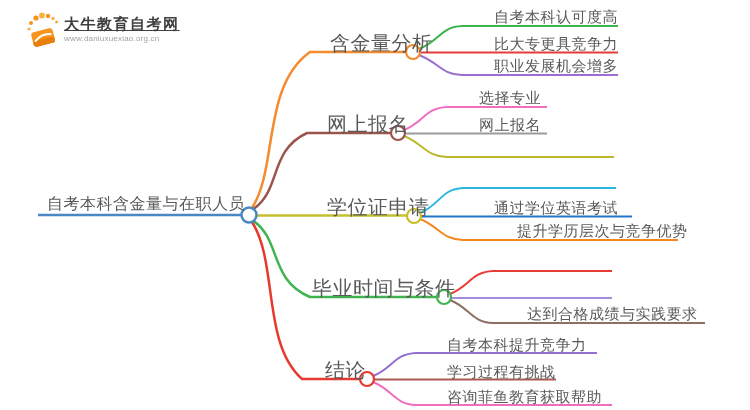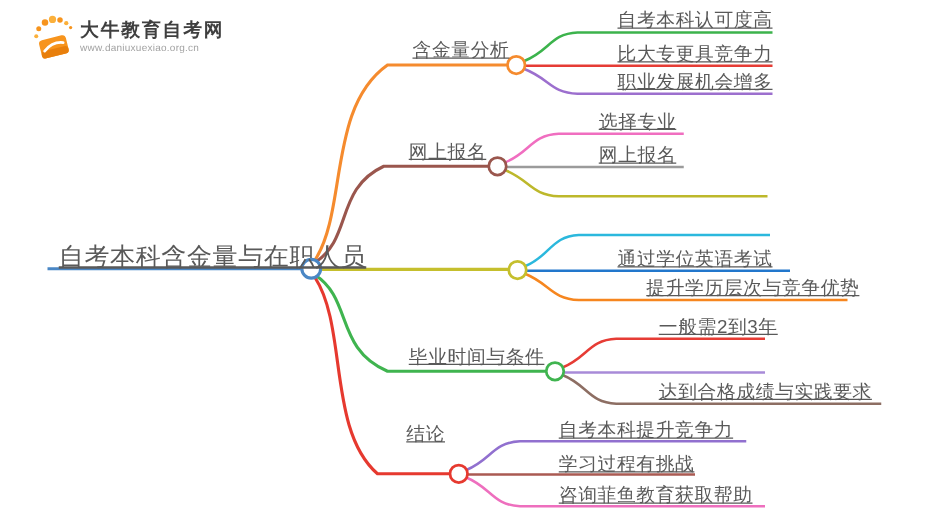--- a/index.html
+++ b/index.html
@@ -3,29 +3,29 @@
 <meta charset="utf-8">
 <style>
   html,body{margin:0;padding:0;background:#fff;}
   #stage{
     position:relative;width:750px;height:410px;background:#ffffff;overflow:hidden;
     font-family:"Liberation Sans","DejaVu Sans",sans-serif;
   }
   #wires{position:absolute;left:0;top:0;}
   .lbl{
     position:absolute;white-space:nowrap;color:#595959;line-height:1.05;
-    letter-spacing:0.5px;cursor:default;text-decoration:underline;
+    letter-spacing:0.5px;cursor:default;
   }
-  .root-lbl{font-size:20px;letter-spacing:0.5px;}
-  .branch-lbl{font-size:15px;}
+  .root-lbl{font-size:16px;letter-spacing:0.5px;}
+  .branch-lbl{font-size:20px;}
   .leaf-lbl{font-size:15px;}
   .logo{position:absolute;left:26px;top:10px;width:220px;height:42px;}
   .logo-title{
     position:absolute;left:38px;top:5px;font-size:15px;font-weight:bold;
-    color:#3f3f3f;letter-spacing:1.5px;white-space:nowrap;
+    color:#3f3f3f;letter-spacing:1.5px;white-space:nowrap;text-decoration:underline;
   }
   .logo-url{
     position:absolute;left:38px;top:24px;font-size:8px;color:#a2a2a2;
     letter-spacing:0.2px;white-space:nowrap;
   }
   .logo-ic{position:absolute;left:0;top:0;}
 </style>
 </head>
 <body>
 
@@ -87,33 +87,33 @@
     <circle cx="398" cy="133" r="7" fill="#fff" stroke-width="2.2" stroke="#9a564d"></circle>
     <circle cx="414" cy="216" r="7" fill="#fff" stroke-width="2.2" stroke="#c5bf2d"></circle>
     <circle cx="444" cy="297" r="7" fill="#fff" stroke-width="2.2" stroke="#3fb44f"></circle>
     <circle cx="367" cy="379" r="7" fill="#fff" stroke-width="2.2" stroke="#e6392f"></circle>
   </svg>
 
   <div class="lbl root-lbl" style="left:47px;top:196px">自考本科含金量与在职人员</div>
 
   <div class="lbl branch-lbl" style="left:330px;top:33px">含金量分析</div>
   <div class="lbl branch-lbl" style="left:327px;top:114px">网上报名</div>
-  <div class="lbl branch-lbl" style="left:327px;top:278px">毕业时间与条件</div>
-  <div class="lbl branch-lbl" style="left:325px;top:340px">结论</div>
+  <div class="lbl branch-lbl" style="left:327px;top:197px">学位证申请</div>
+  <div class="lbl branch-lbl" style="left:312px;top:278px">毕业时间与条件</div>
+  <div class="lbl branch-lbl" style="left:325px;top:360px">结论</div>
 
   <div class="lbl leaf-lbl" style="left:494px;top:9px">自考本科认可度高</div>
   <div class="lbl leaf-lbl" style="left:494px;top:36px">比大专更具竞争力</div>
   <div class="lbl leaf-lbl" style="left:494px;top:58px">职业发展机会增多</div>
 
   <div class="lbl leaf-lbl" style="left:479px;top:90px">选择专业</div>
   <div class="lbl leaf-lbl" style="left:479px;top:117px">网上报名</div>
 
   <div class="lbl leaf-lbl" style="left:494px;top:200px">通过学位英语考试</div>
   <div class="lbl leaf-lbl" style="left:517px;top:223px">提升学历层次与竞争优势</div>
 
-  <div class="lbl leaf-lbl" style="left:527px;top:254px">一般需2到3年</div>
   <div class="lbl leaf-lbl" style="left:527px;top:306px">达到合格成绩与实践要求</div>
 
   <div class="lbl leaf-lbl" style="left:447px;top:337px">自考本科提升竞争力</div>
   <div class="lbl leaf-lbl" style="left:447px;top:389px">咨询菲鱼教育获取帮助</div>
   <div class="lbl leaf-lbl" style="left:447px;top:364px">学习过程有挑战</div>
 
 </div>
 
 </body></html>

